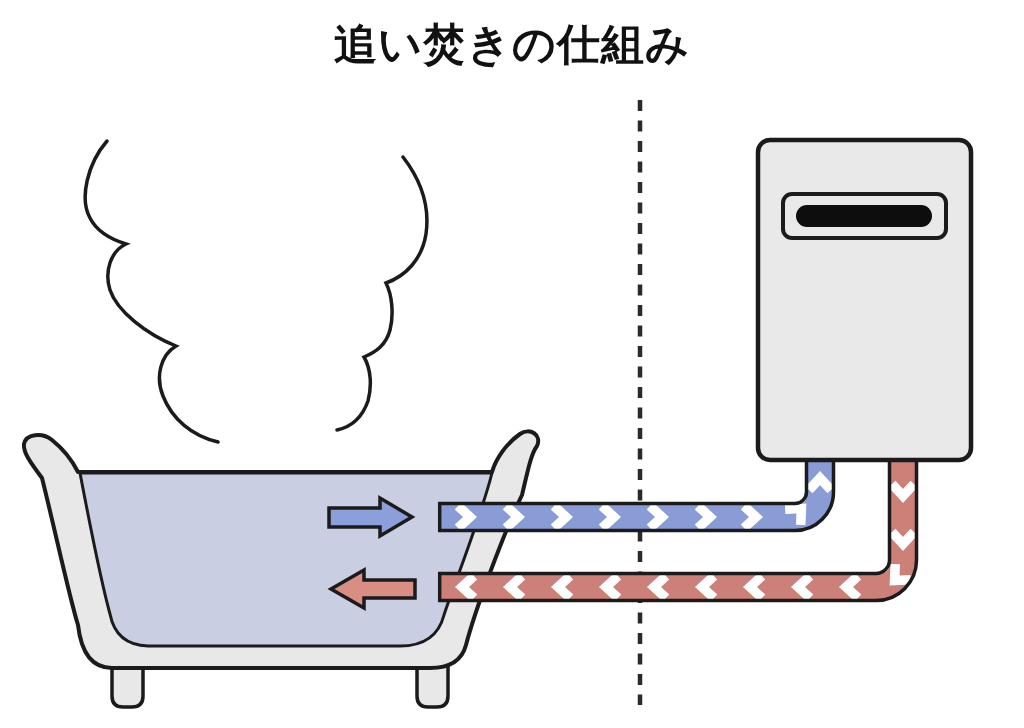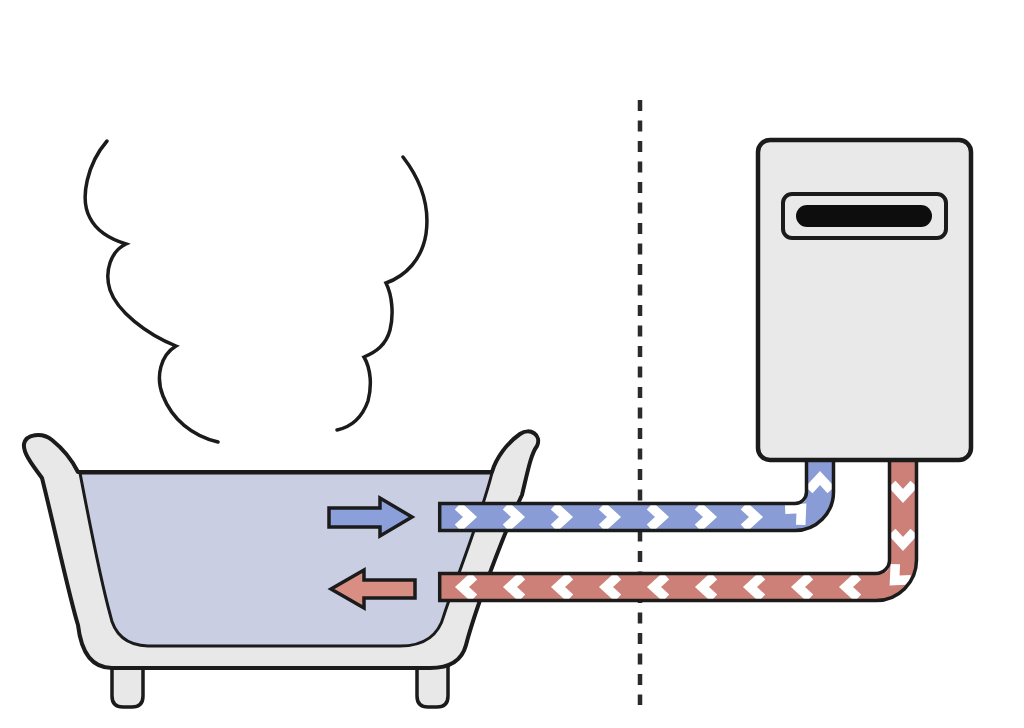--- a/index.html
+++ b/index.html
@@ -16,20 +16,21 @@
     font-size:43px;font-weight:800;letter-spacing:1px;
     color:#111;
   }
   svg{position:absolute;left:0;top:0;}
 </style>
 </head>
 <body>
 
 <div class="stage">
 
+  <div class="title">追い焚きの仕組み</div>
 
   <svg width="1024" height="728" viewBox="0 0 1024 728">
 
     <g>
       <line x1="640" y1="100" x2="640" y2="705" style="stroke:var(--dashed-line)" stroke-width="4.5" stroke-dasharray="11 9.5"></line>
     </g>
 
     <g fill="none" style="stroke:var(--outline)" stroke-width="3.5" stroke-linecap="round">
       <path d="M 107,141 C 88,163 79,198 90,218 C 96,230 110,239 126,244
                C 111,251 104,271 110,290 C 117,311 146,334 176,346

